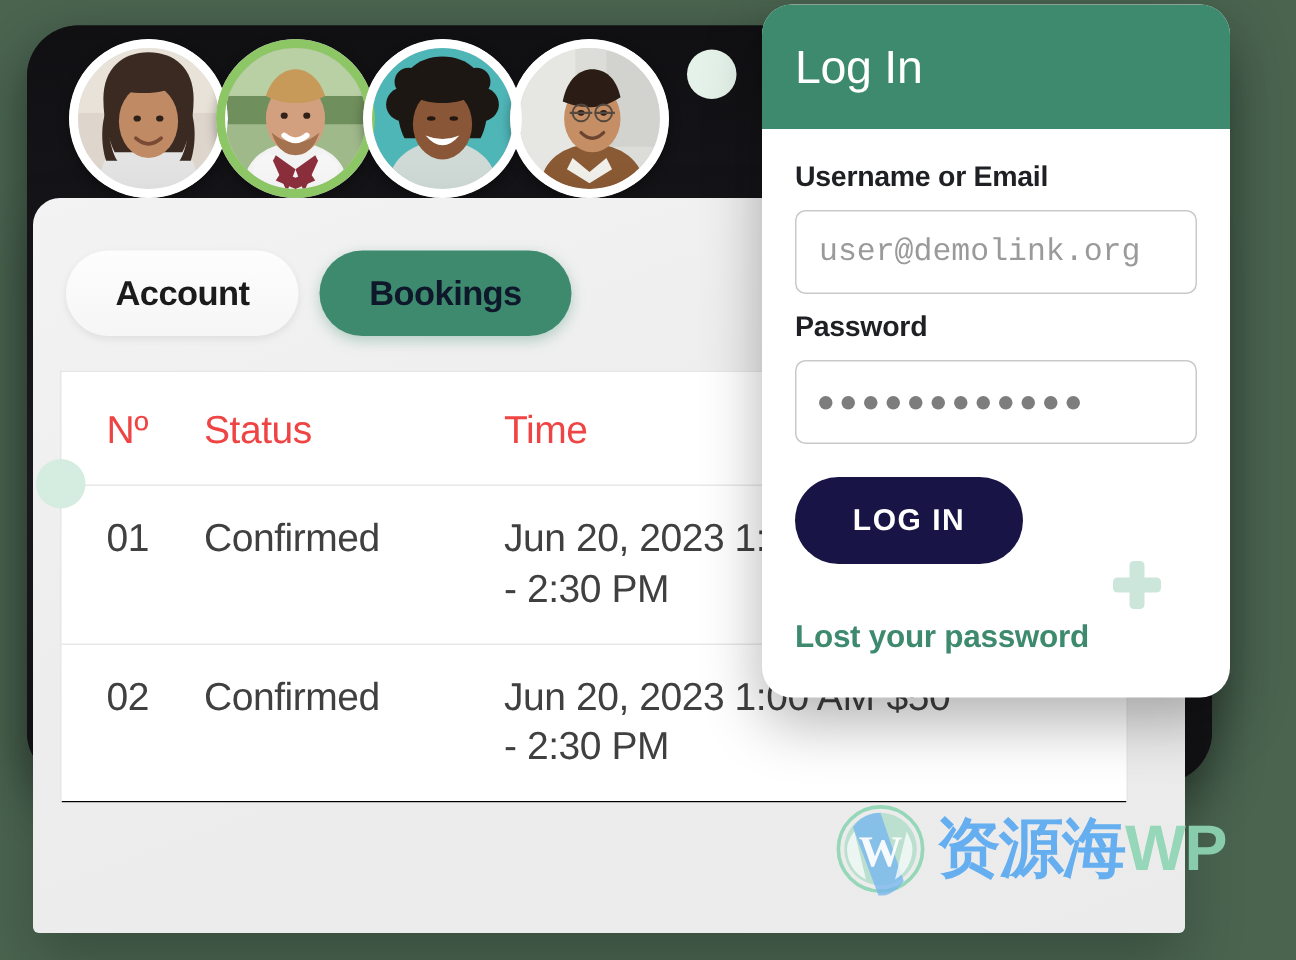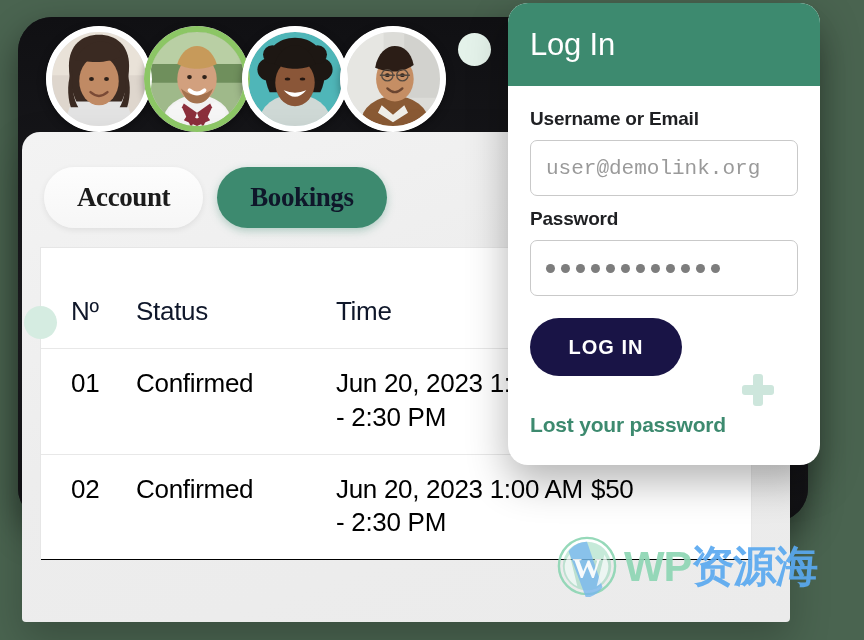--- a/index.html
+++ b/index.html
@@ -79,22 +79,22 @@
 
   .tabs {
     position: absolute;
     left: 22px; top: 35px;
     display: flex;
     gap: 14px;
   }
   .tab {
     border: none;
     cursor: pointer;
-    font-family: Liberation Serif, serif;
-    font-size: 27px;
+    font-family: Liberation Sans, sans-serif;
+    font-size: 23px;
     font-weight: 700;
     letter-spacing: -.4px;
     padding: 15px 33px;
     border-radius: 40px;
   }
   .tab-inactive {
     background: linear-gradient(180deg,#fdfdfd,#f6f6f6);
     color: #1b1b1b;
     box-shadow: 0 2px 6px rgba(0,0,0,.08);
   }
@@ -117,29 +117,29 @@
   .trow {
     display: flex;
     align-items: flex-start;
     border-bottom: 1px solid #e8e8e8;
     padding: 18px 0 20px 0;
   }
   .trow.header { padding: 22px 0 20px 0; }
   .trow:last-child { border-bottom: 1px solid #000000; }
   .cell {
     font-size: 26px;
-    color: #000000;
+    color: #404040;
     line-height: 1.28;
     letter-spacing: -.3px;
   }
   .c-no    { width: 95px; padding-left: 30px; }
   .c-stat  { width: 200px; }
   .c-time  { width: 255px; }
   .c-price { width: 130px; }
-  .trow.header .cell { color: #0f172a; margin-top: 25px; }
+  .trow.header .cell { color: #ef4444; }
 
   
   .deco-circle-left {
     position: absolute;
     left: 24px; top: 306px;
     width: 33px; height: 33px;
     border-radius: 50%;
     background: #d5ece1;
     z-index: 6;
   }
@@ -436,15 +436,15 @@
 <div class="watermark">
   <span class="wm-mark">
     <svg viewBox="0 0 64 64" aria-hidden="true">
       <circle cx="32" cy="32" r="29" fill="none" stroke="#8ed6b4" stroke-width="2.5"></circle>
       <circle cx="32" cy="32" r="25" fill="#8ed6b4" opacity=".55"></circle>
       <path d="M32 7c-8 0-15 4-19 10l18 48c7-1 13-5 17-11L32 7z" fill="#6fb3ee" opacity=".8"></path>
       <path d="M14 20c-3 4-5 8-5 12 0 9 5 17 13 21L14 20zM50 20l-8 33c7-4 12-12 12-21 0-4-2-8-4-12z" fill="#ffffff" opacity=".75"></path>
       <text x="32" y="44" font-family="'Liberation Serif', serif" font-size="30" font-weight="700" text-anchor="middle" fill="#ffffff" opacity=".95">W</text>
     </svg>
   </span>
+  <span class="wm-text wm-cn">资源海</span>
   <span class="wm-text wm-en">WP</span>
-  <span class="wm-text wm-cn">资源海</span>
 </div>
 
 </body></html>

